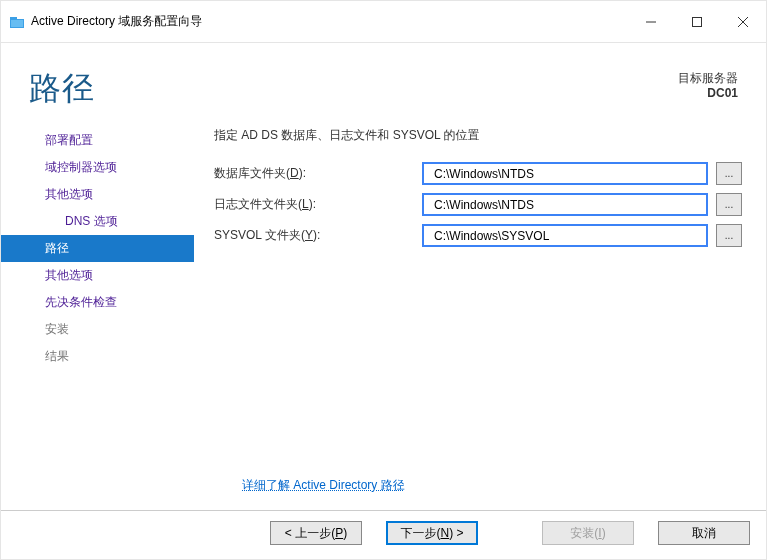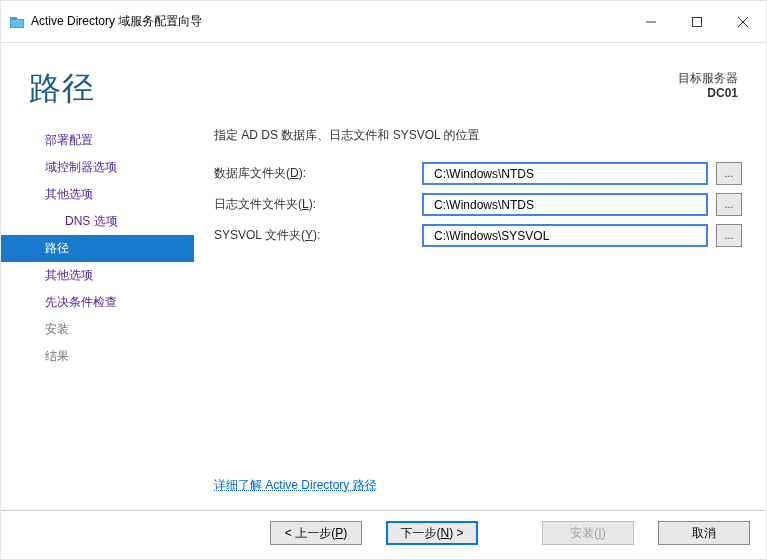--- a/index.html
+++ b/index.html
@@ -26,21 +26,21 @@
   .side-item.selected { background:#1979ca; color:#fff;}
   .side-item.disabled { color:#737373;}
   
   .main-panel { flex:1; padding-top:2px; display:flex; flex-direction:column; padding-left:20px;}
   .instruction { font-size:12px; color:#333; margin-bottom:18px;}
   .form-grid { display:grid; grid-template-columns: 200px 1fr 28px; column-gap:8px; row-gap:8px; align-items:center;}
   .form-label { font-size:12px; color:#333;}
   .form-label .ul { text-decoration:underline;}
   .form-input { height:23px; border:2px solid #3b82f6; font-size:12px; padding:2px 10px; width:100%; background:#fff;}
   .browse-btn { height:23px; width:26px; border:1px solid #888; background:#e8e8e8; font-size:10px; display:flex;align-items:center;justify-content:center; color:#333;}
-  .more-link { font-size:12px; color:#0066cc; text-decoration:underline dotted; margin-top:auto; margin-bottom:16px; cursor:pointer; display:inline-block; align-self:flex-start;}
+  .more-link { font-size:12px; color:#0066cc; text-decoration:underline dotted; margin-top:auto; margin-bottom:16px; cursor:pointer; display:inline-block; align-self:flex-start;margin-left:28px;}
   
   .footer { border-top:1px solid #ccc; padding:10px 16px 14px 0; display:flex; justify-content:flex-end; gap:24px;}
   .footer-btn { min-width:92px; height:24px; font-size:12px; border:1px solid #888; background:#e8e8e8; padding:0 10px; display:flex; align-items:center; justify-content:center;}
   .footer-btn.default { border:2px solid #0078d7; background:#e8e8e8;text-align:right;}
   .footer-btn.disabled { color:#9e9e9e; border-color:#bdbdbd;}
   .footer-btn .ul { text-decoration:underline; }
   .gap-big { width:16px; }
 </style>
 </head>
 <body>

